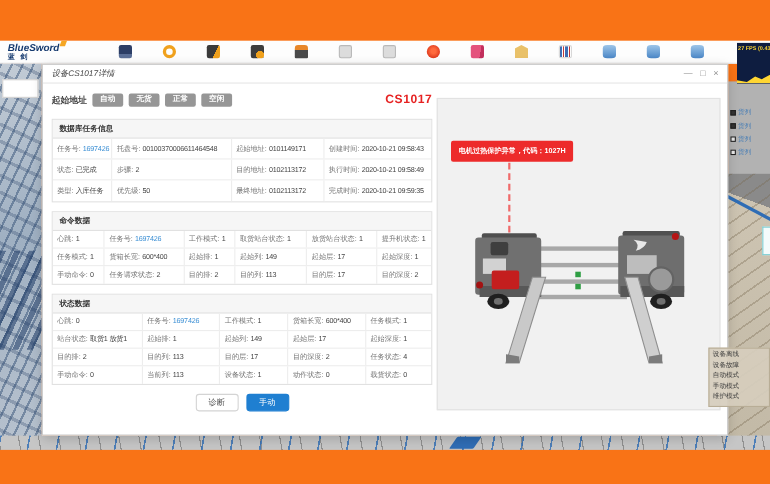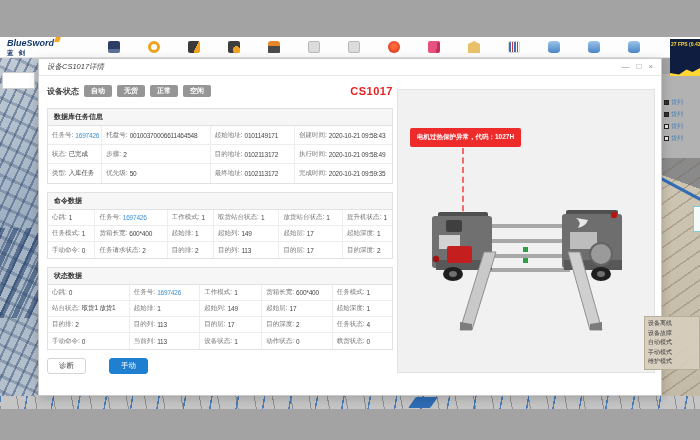--- a/index.html
+++ b/index.html
@@ -1,18 +1,18 @@
 <!DOCTYPE html>
 <html><head>
 <meta charset="utf-8">
 <style>
   * { margin:0; padding:0; box-sizing:border-box; }
   html,body { width:700px; height:440px; background:#fff; overflow:hidden;
               font-family:"Liberation Sans", sans-serif; }
-  #stage { position:relative; width:700px; height:440px; background:#a3a3a3; }
+  #stage { position:relative; width:700px; height:440px; background:#f97316; }
 
   
   .toolbar { position:absolute; left:0; top:37px; width:700px; height:21px;
              background:#fdfdfd; border-bottom:1px solid #e3e3e3; }
   .logo { position:absolute; left:7px; top:39px; line-height:1; z-index:3; }
   .logo-l1 { font-size:9px; font-weight:bold; font-style:italic; color:#14396e; }
   .logo-flag { position:absolute; right:-6px; top:-2px; width:5px; height:5px;
                background:#f5a623; transform:skewX(-20deg); }
   .logo-l2 { font-size:6.5px; font-weight:bold; color:#14396e; letter-spacing:5px; margin-top:2px; }
   .tb-icons { position:absolute; left:108px; top:41px; display:flex; gap:28px; }
@@ -96,21 +96,21 @@
   .cell { padding:0 4px; border-left:1px solid #ededed; display:flex; align-items:center;
           overflow:hidden; white-space:nowrap; }
   .cell:first-child { border-left:none; }
   .cell .lbl { font-size:6.5px; color:#757575; margin-right:2px; }
   .cell .val { font-size:6.5px; color:#454545; letter-spacing:-.2px; }
   .cell .val.link { color:#3b8fd4; }
   .sec-db .trow { grid-template-columns:15.5% 31.5% 24.5% 28.5%; height:19px; }
   .sec-cmd .trow { grid-template-columns:13.5% 21% 13.5% 19% 18.5% 14.5%; height:16px; }
   .sec-state .trow { grid-template-columns:23.5% 20.5% 18% 20.5% 17.5%; height:16px; }
 
-  .btn-row { display:flex; justify-content:flex-start; gap:23px; margin-top:4px; }
+  .btn-row { display:flex; justify-content:center; gap:7px; margin-top:4px; }
   .btn { font-size:7.5px; padding:3px 11px; border-radius:3px; border:1px solid #d4d4d4;
          background:#fff; color:#555; cursor:pointer; line-height:1.1; }
   .btn.primary { background:#1f7fd1; border-color:#1f7fd1; color:#fff; }
 
   .right-panel { position:absolute; left:358px; top:30px; width:258px; height:284px;
                  background:#f1f1f1; border:1px solid #e2e2e2; }
   .alert-box { position:absolute; left:12px; top:38px; background:#ed2b2b; color:#fff;
                font-size:6.5px; font-weight:bold; padding:5px 7px; border-radius:2px; white-space:nowrap; }
   .alert-dash { position:absolute; left:64px; top:58px; height:92px; width:0;
                 border-left:2px dashed #f06a6a; }
@@ -191,21 +191,21 @@
       <div class="dlg-title">设备CS1017详情</div>
       <div class="dlg-controls">
         <span class="dlg-ctl">—</span>
         <span class="dlg-ctl">□</span>
         <span class="dlg-ctl">×</span>
       </div>
     </div>
 
     <div class="left-panel">
       <div class="status-row">
-        <span class="status-label">设备状态</span>
+        <span class="status-label">起始地址</span>
         <span class="badges" id="badges">
             <span class="badge">自动</span>
             <span class="badge">无货</span>
             <span class="badge">正常</span>
             <span class="badge">空闲</span>
           </span>
         <span class="device-id">CS1017</span>
       </div>
       <div id="sections">
           <div class="section sec-db">

